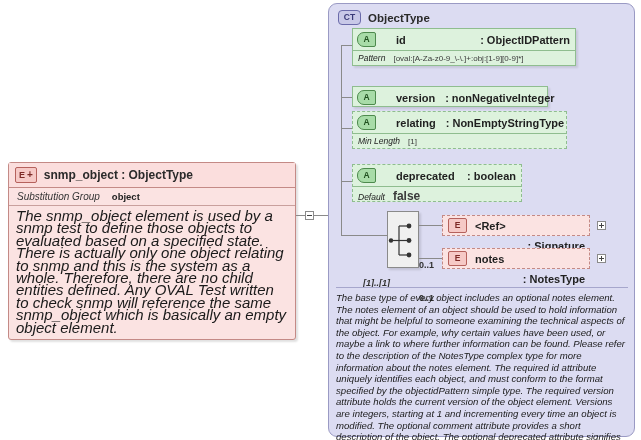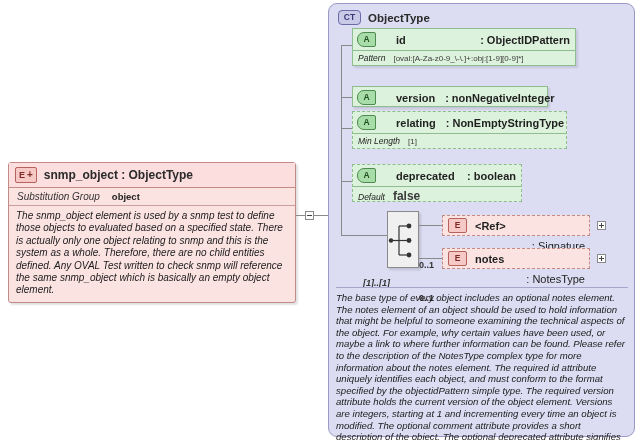--- a/index.html
+++ b/index.html
@@ -83,21 +83,21 @@
     color: #333;
     margin-right: 12px;
   }
   .elem-subrow .val {
     font-weight: bold;
     font-size: 9.5px;
     color: #222;
   }
   .elem-desc {
     padding: 4px 7px 5px 7px;
-    font-size: 10px;
+    font-size: 15px;
     font-style: italic;
     line-height: 12.4px;
     color: #1a1a1a;
   }
 
   
   .conn-line {
     position: absolute;
     background: #8a8a8a;
     height: 1px;
@@ -271,21 +271,21 @@
     line-height: 1;
     flex: none;
   }
   .el-name {
     font-size: 11px;
     font-weight: bold;
     color: #1f1f1f;
   }
   .el-type {
     font-size: 11px;
-    font-weight: normal;
+    font-weight: bold;
     color: #1f1f1f;
     margin-left: auto;
     padding-left: 8px;
     margin-top: 40px;
   }
 
   
   .card {
     position: absolute;
     font-size: 9px;

